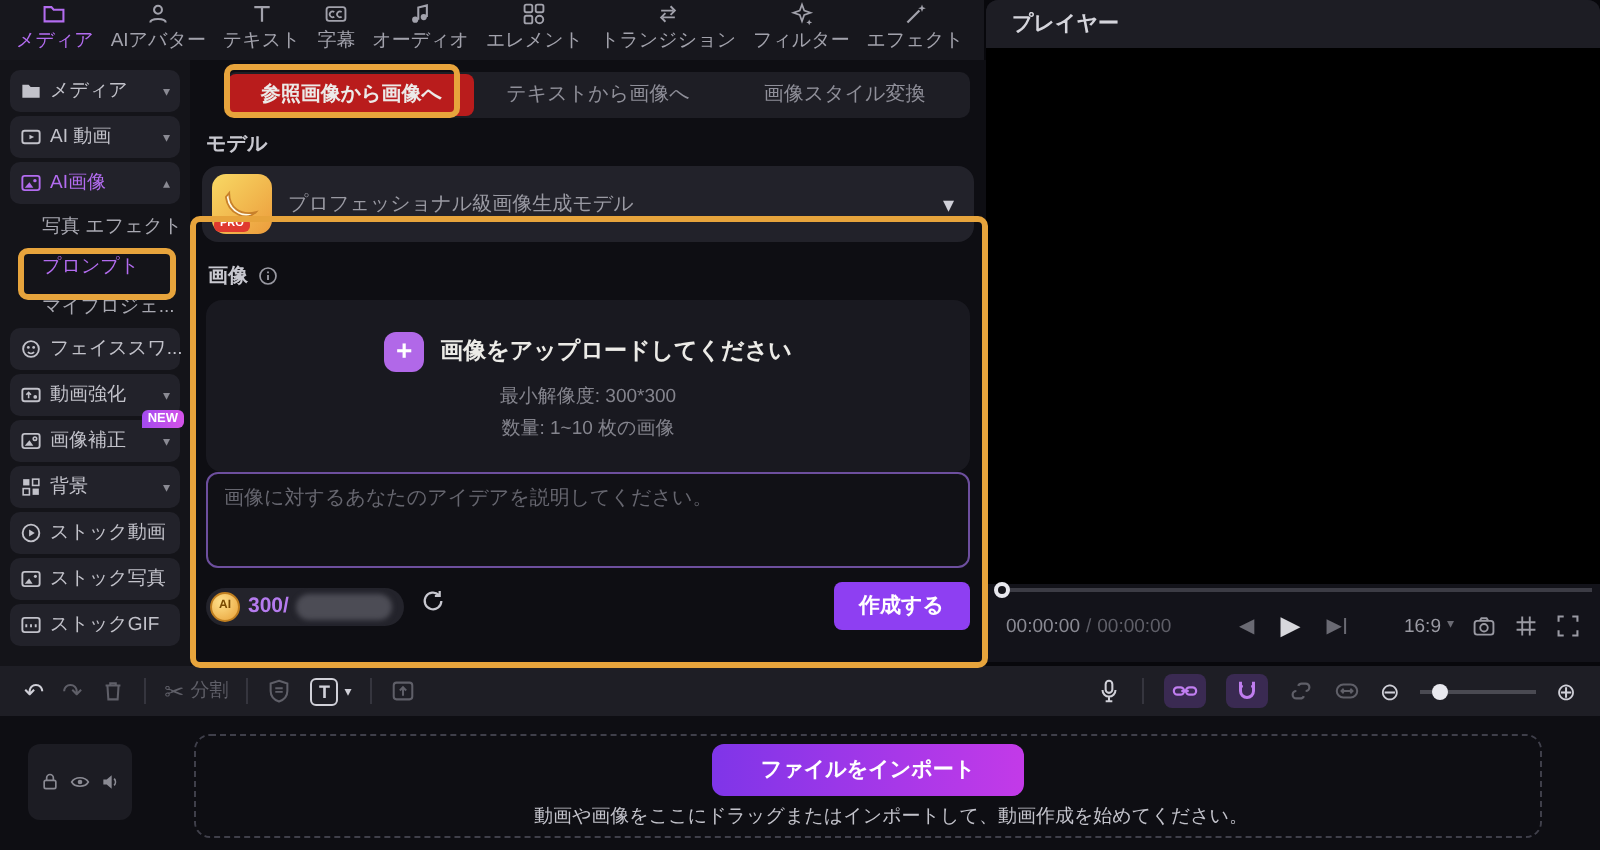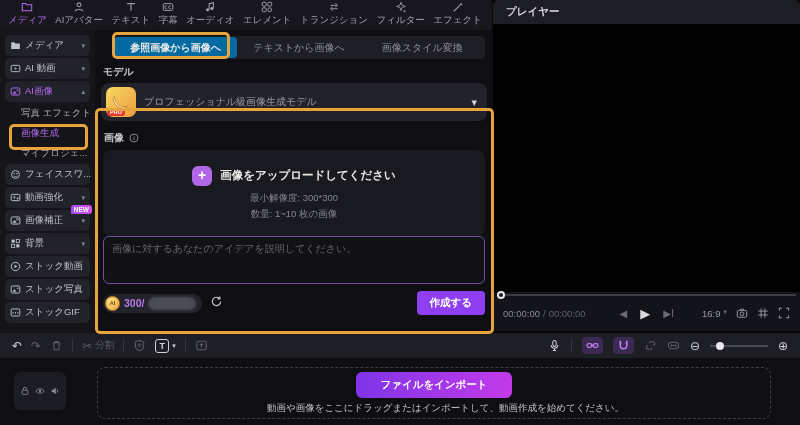--- a/index.html
+++ b/index.html
@@ -25,21 +25,21 @@
   .sb-item.purple { color:#b36cf0; }
   .sb-sub { background:none; height:18px; padding-left:16px; color:#a8a8b1; }
   .sb-sub.purple { color:#b36cf0; }
   .new-badge-side { position:absolute; top:-5px; right:-2px; background:linear-gradient(90deg,#a44bf0,#d553e8);
              color:#fff; font-size:6.5px; font-weight:bold; padding:1px 3px; border-radius:3px 3px 3px 0; }
 
   
   .content { position:absolute; left:95px; top:30px; width:398px; height:303px; background:#0e0e13; padding:4px 6px 0 6px; }
   .tabs { display:flex; background:#1e1e25; border-radius:5px; height:23px; align-items:center; margin:2px 2px 6px 12px; padding:1px; }
   .tab { flex:1; text-align:center; font-size:10px; color:#8f8f99; line-height:21px; border-radius:4px; cursor:pointer; white-space:nowrap; }
-  .tab.active { background:#0369a1; color:#eceae8; font-weight:bold; }
+  .tab.active { background:#b91c1c; color:#eceae8; font-weight:bold; }
   .section-label { font-size:10px; color:#c8c8d0; font-weight:bold; margin:4px 2px 4px 2px; }
   .model-row { display:flex; align-items:center; background:#22222a; border-radius:8px; padding:4px 10px 4px 5px; gap:8px; cursor:pointer; }
   .model-icon { width:30px; height:30px; border-radius:7px; background:linear-gradient(135deg,#f8d964,#ec9c3c); position:relative;
                 display:flex; align-items:center; justify-content:center; flex:0 0 auto; }
   .model-icon svg { width:22px; height:22px; }
   .pro-tag { position:absolute; left:1px; bottom:1px; background:#e03a2f; color:#fff; font-size:5.5px; font-weight:bold;
              padding:0 3px; border-radius:3px; line-height:7px; }
   .model-texts { display:flex; flex-direction:column; gap:2px; }
   .model-name-row { display:flex; align-items:center; gap:5px; }
   .model-name { font-size:11px; font-weight:bold; color:#f0eee9; }
@@ -222,21 +222,21 @@
           <path d="M3 10l3-3.5 2.5 3.5z" fill="currentColor"></path>
           <circle cx="9.5" cy="5.5" r="1.1" fill="currentColor"></circle>
         </svg>
       <span>AI画像</span>
       <span class="caret">▴</span>
     </div>
     <div class="sb-item sb-sub">
       <span>写真 エフェクト</span>
     </div>
     <div class="sb-item sb-sub purple">
-      <span>画像生成</span>
+      <span>プロンプト</span>
     </div>
     <div class="sb-item sb-sub">
       <span>マイプロジェ...</span>
     </div>
     <div class="sb-item">
       <svg viewBox="0 0 14 14">
           <circle cx="7" cy="7" r="5" fill="none" stroke="currentColor" stroke-width="1.2"></circle>
           <circle cx="5.3" cy="6" r=".9" fill="currentColor"></circle>
           <circle cx="8.7" cy="6" r=".9" fill="currentColor"></circle>
           <path d="M5 9c1.2 1 2.8 1 4 0" fill="none" stroke="currentColor" stroke-width="1"></path>

